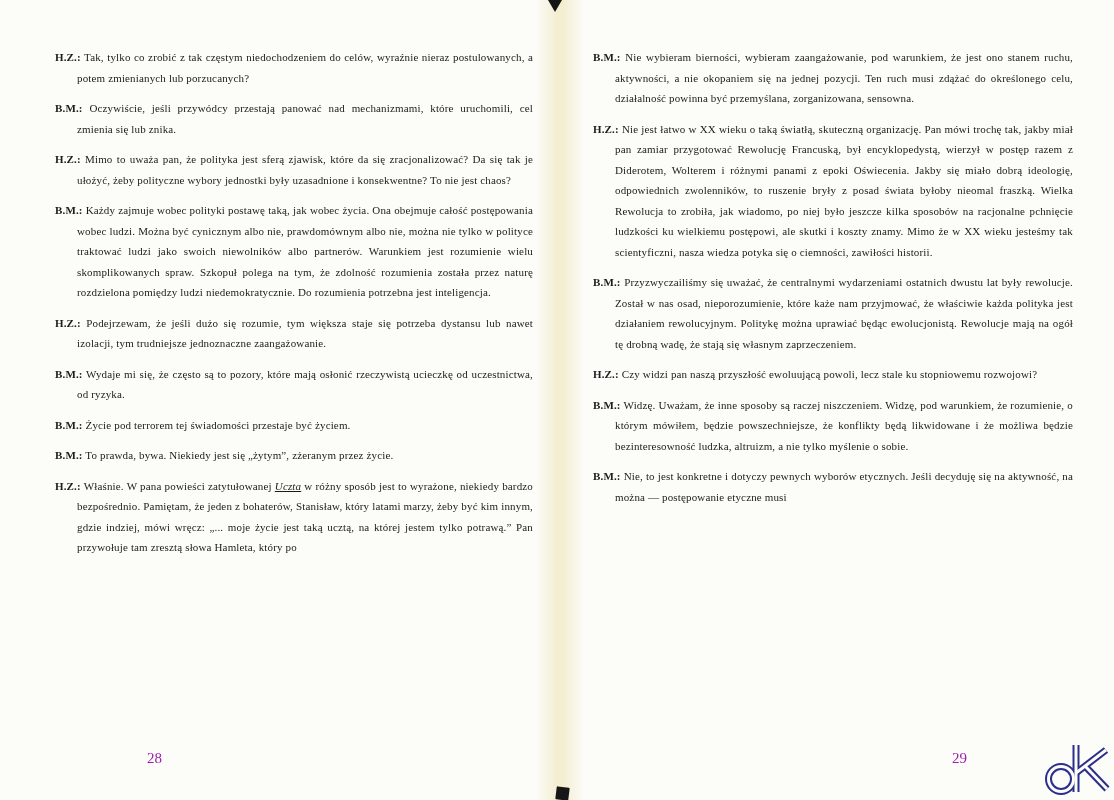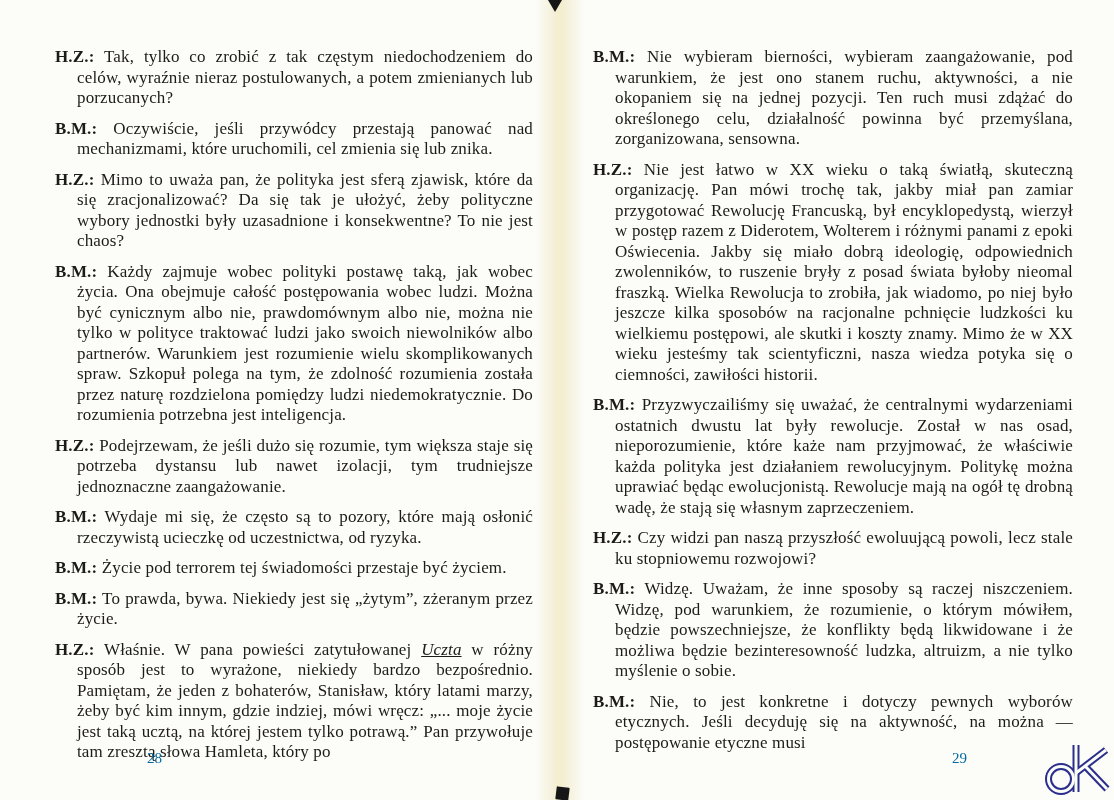--- a/index.html
+++ b/index.html
@@ -38,41 +38,41 @@
     width: 13px; height: 13px;
     background: #161616;
     transform: rotate(7deg);
     border-radius: 1px;
   }
 
   
   .page-content {
     position: absolute; top: 47px;
     text-align: justify;
-    font-size: 17px;
+    font-size: 11px;
     line-height: 20.5px;
     letter-spacing: 0.15px;
   }
   #left-col  { left: 55px;  width: 478px; }
   #right-col { left: 593px; width: 480px; }
 
   .para {
     margin: 0 0 10px 0;
     padding-left: 22px;
     text-indent: -22px;
   }
   .para.continuation { text-indent: 0; }
   .speaker { font-weight: bold; }
   .para i { font-style: italic; text-decoration: underline; }
 
   
   .page-number {
     position: absolute; top: 750px;
     font-size: 15px;
-    color: #0369a1;
+    color: #a21caf;
   }
   #page-number-left  { left: 147px; }
   #page-number-right { left: 952px; }
 
   
   .dk-logo {
     position: absolute; left: 1044px; top: 742px;
     width: 66px; height: 56px;
   }
 </style>

